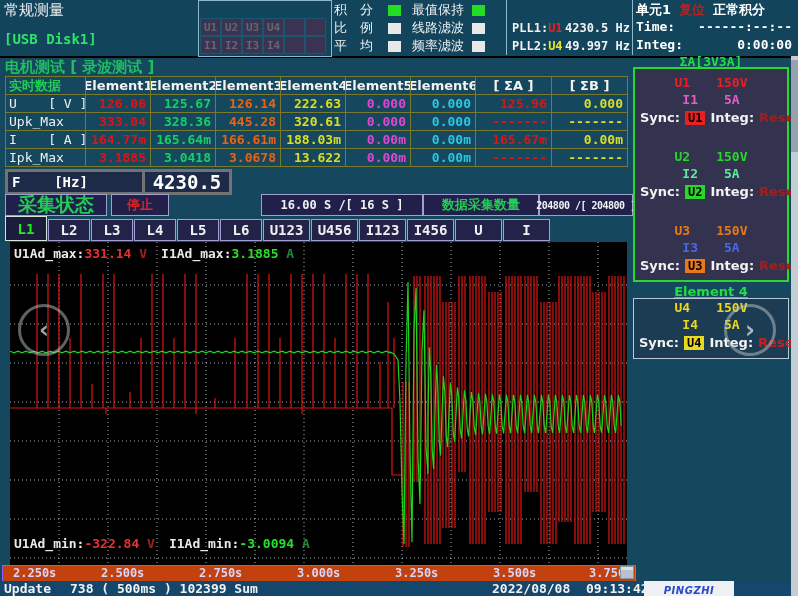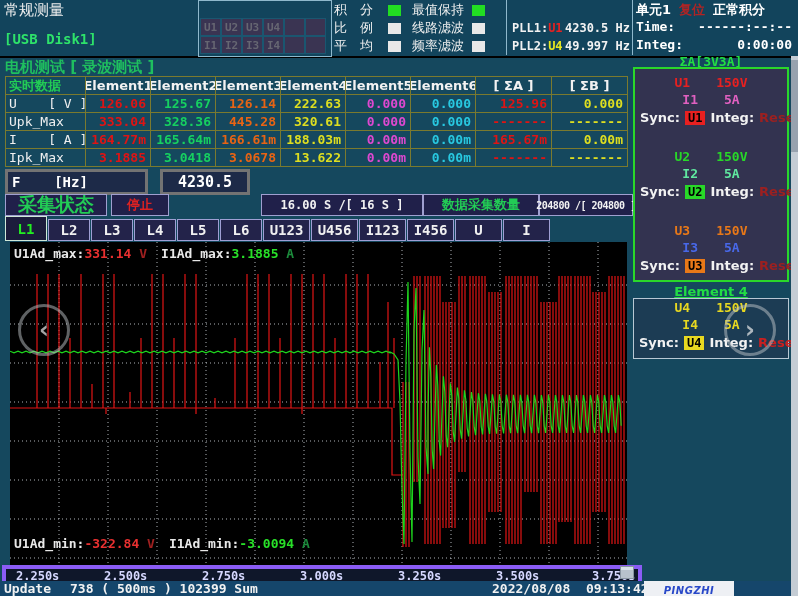--- a/index.html
+++ b/index.html
@@ -41,21 +41,21 @@
   .tcell{border-right:1px solid #7a7a2e;border-bottom:1px solid #7a7a2e;display:flex;align-items:center;
          font-size:13px;overflow:hidden;white-space:pre;}
   .tcell.hdr{justify-content:center;font-weight:bold;color:#f2f2f2;}
   .tcell.corner{color:#22cc55;font-weight:bold;padding-left:3px;}
   .tcell.rowlab{color:#f0f0f0;padding-left:3px;font-family:"DejaVu Sans Mono",monospace;}
   .tcell.val{justify-content:flex-end;padding-right:4px;font:bold 13px "DejaVu Sans Mono",monospace;}
 
   .boxed{position:absolute;background:#1d2a48;border:3px solid #737373;display:flex;align-items:center;
          font:bold 14px "DejaVu Sans Mono",monospace;white-space:pre;}
   #freq-label{left:5px;top:169px;width:133px;height:20px;padding-left:4px;}
-  #freq-value{left:160px;top:169px;width:84px;height:20px;justify-content:center;font-size:15px;}
+  #freq-value{left:142px;top:169px;width:84px;height:20px;justify-content:center;font-size:19px;}
 
   
   .sbox{position:absolute;top:194px;height:20px;background:#20204a;border:1px solid #9f9fd0;
         display:flex;align-items:center;justify-content:center;font-weight:bold;white-space:pre;}
   #sb1{left:5px;width:100px;color:#22cc55;font-size:19px;}
   #sb2{left:111px;width:56px;color:#dd2222;font-size:13px;}
   #sb3{left:169px;width:90px;color:#22cc55;font-size:13px;}
   #sb4{left:261px;width:160px;color:#f2f2f2;font:bold 12px "DejaVu Sans Mono",monospace;}
   #sb5{left:423px;width:114px;color:#22cc55;font-size:13px;}
   #sb6{left:539px;width:92px;color:#f2f2f2;font:bold 10px "DejaVu Sans Mono",monospace;letter-spacing:-0.5px;}
@@ -72,21 +72,21 @@
   #wl-top{left:4px;top:4px;} #wl-bottom{left:4px;top:294px;}
   .wl-lab{color:#e8e8e8;} .wl-uval{color:#e83030;} .wl-uunit{color:#a02020;margin-right:14px;}
   .wl-ival{color:#28e028;} .wl-iunit{color:#1c8c3c;}
   .navcircle{position:absolute;width:46px;height:46px;border-radius:50%;border:3px solid rgba(190,195,200,.5);
              display:flex;align-items:center;justify-content:center;color:rgba(235,235,235,.7);
              font-size:24px;font-weight:bold;cursor:pointer;}
   #nav-left{left:8px;top:62px;}
   #nav-right{left:724px;top:304px;z-index:5;}
 
   
-  #xaxis{position:absolute;left:2px;top:565px;width:632px;height:15px;background:#0f172a;border:4px solid #8b5cf6;}
+  #xaxis{position:absolute;left:2px;top:565px;width:632px;height:15px;background:#c2410c;border:1px solid #8b5cf6;}
   .xtick{position:absolute;top:0px;font:bold 12px "DejaVu Sans Mono",monospace;color:#d6d8ff;white-space:pre;}
   #axis-icon{position:absolute;left:620px;top:566px;width:12px;height:11px;background:#b8c2cc;
              border:1px solid #8894a0;box-shadow:inset 0 3px 0 #d8e0e8;}
 
   
   #bottombar{position:absolute;left:0;top:581px;width:798px;height:15px;background:#15466b;}
   .bb{position:absolute;top:0;font:bold 13px "DejaVu Sans Mono",monospace;color:#f2f2f2;white-space:pre;}
   #bb-update{left:4px;} #bb-upval{left:70px;} #bb-datetime{left:492px;}
   #logo{position:absolute;left:644px;top:581px;width:90px;height:15px;background:#eef0f4;
         display:flex;align-items:center;justify-content:center;gap:2px;flex-direction:column;}

